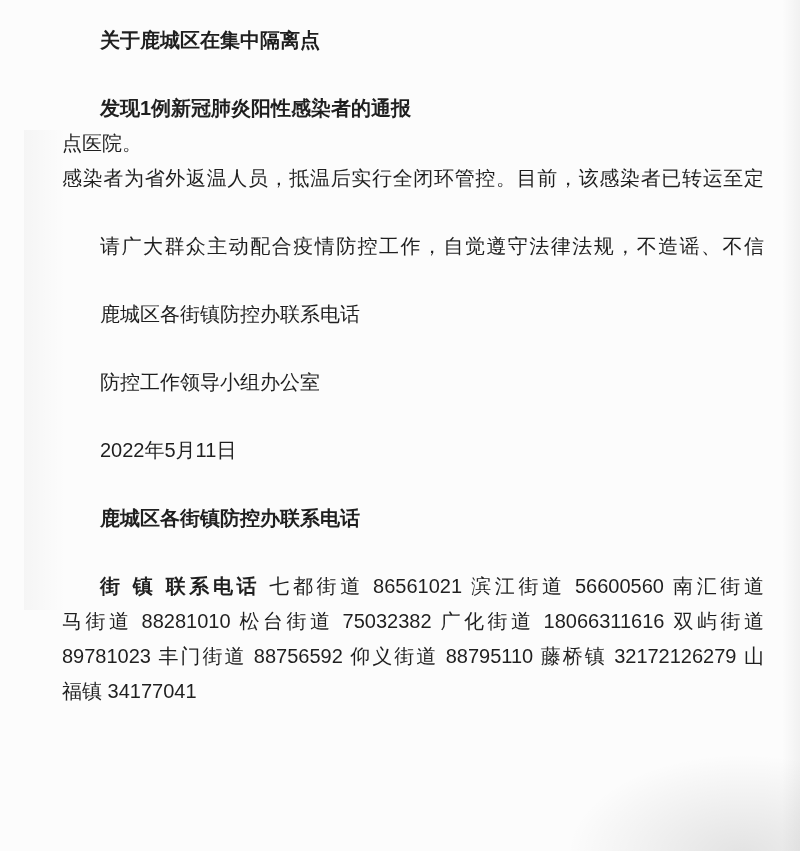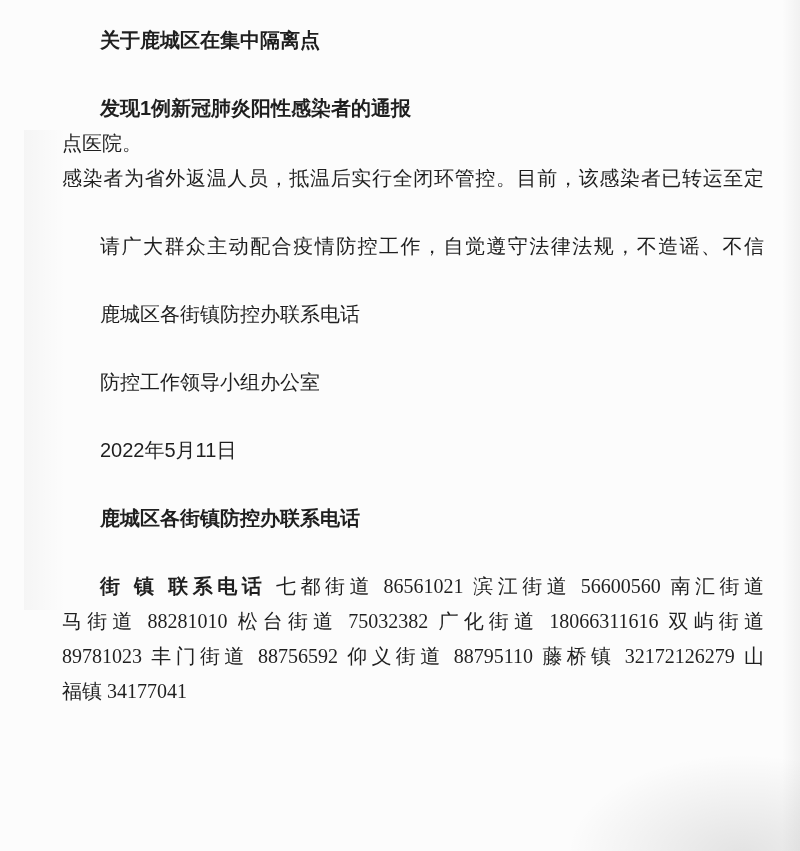--- a/index.html
+++ b/index.html
@@ -45,21 +45,21 @@
   p.line {
     margin: 0;
     line-height: 35px;
     text-align: justify;
     white-space: pre-wrap;
   }
   p.blk { margin-top: 33px; }
   .indent { text-indent: 38px; }
   .bold { font-weight: bold; }
   .fill { text-align-last: justify; }
-  .contacts { text-justify: inter-word; font-family: Liberation Serif, serif; }
+  .contacts { text-justify: inter-word; }
   b { font-weight: bold; }
 </style>
 </head>
 <body>
 
 <div class="page">
   <div class="shade-left"></div>
   <div class="shade-right"></div>
   <div class="shade-corner"></div>
 

